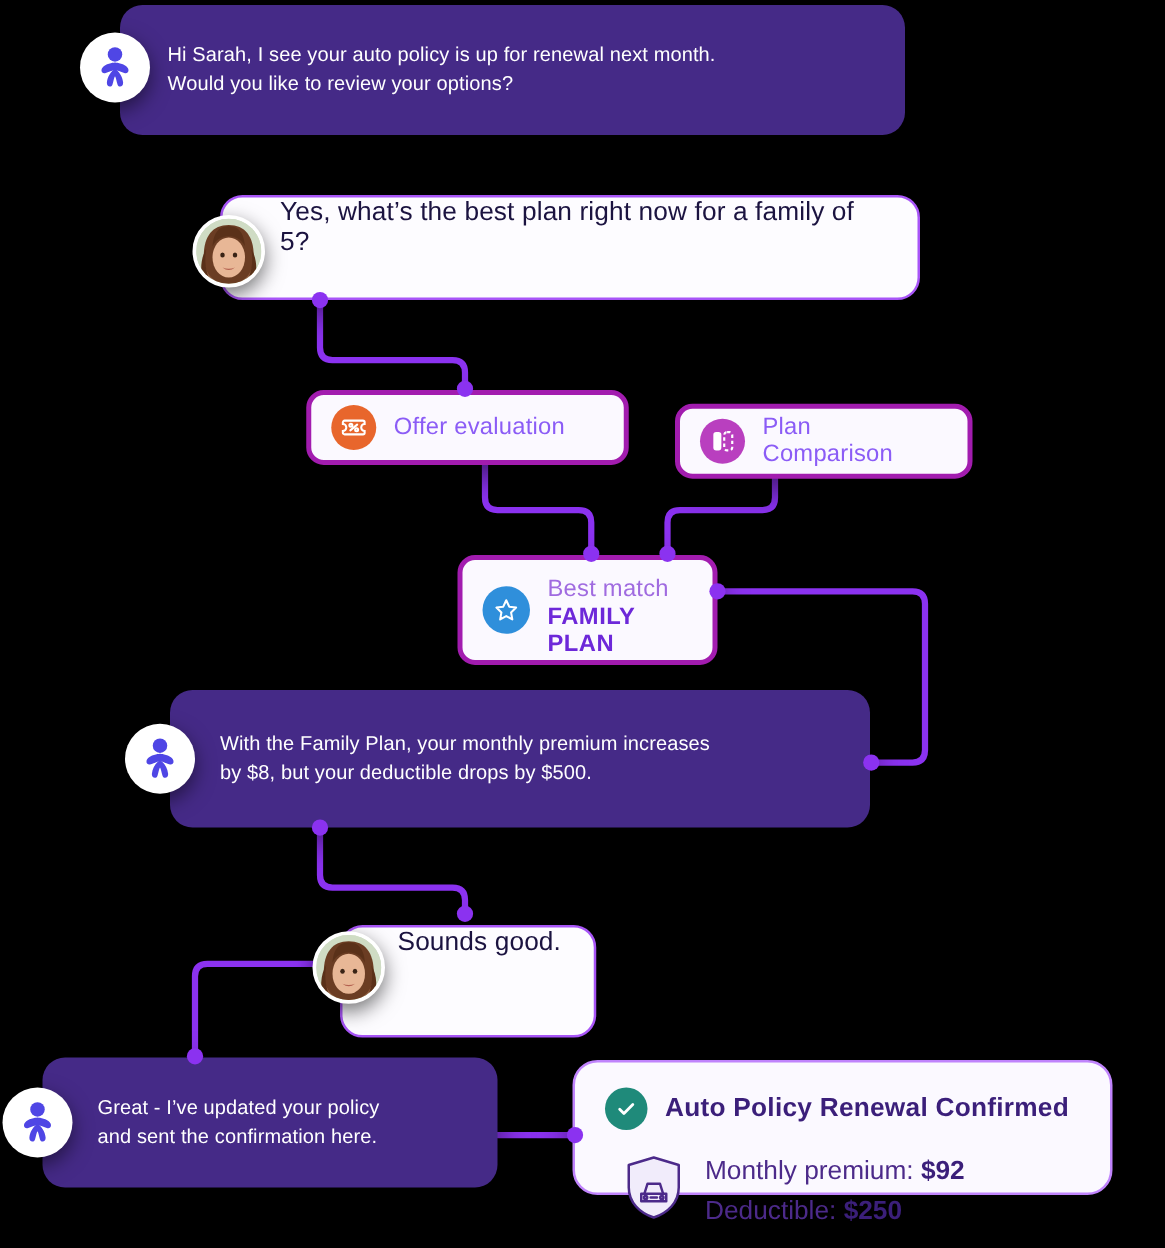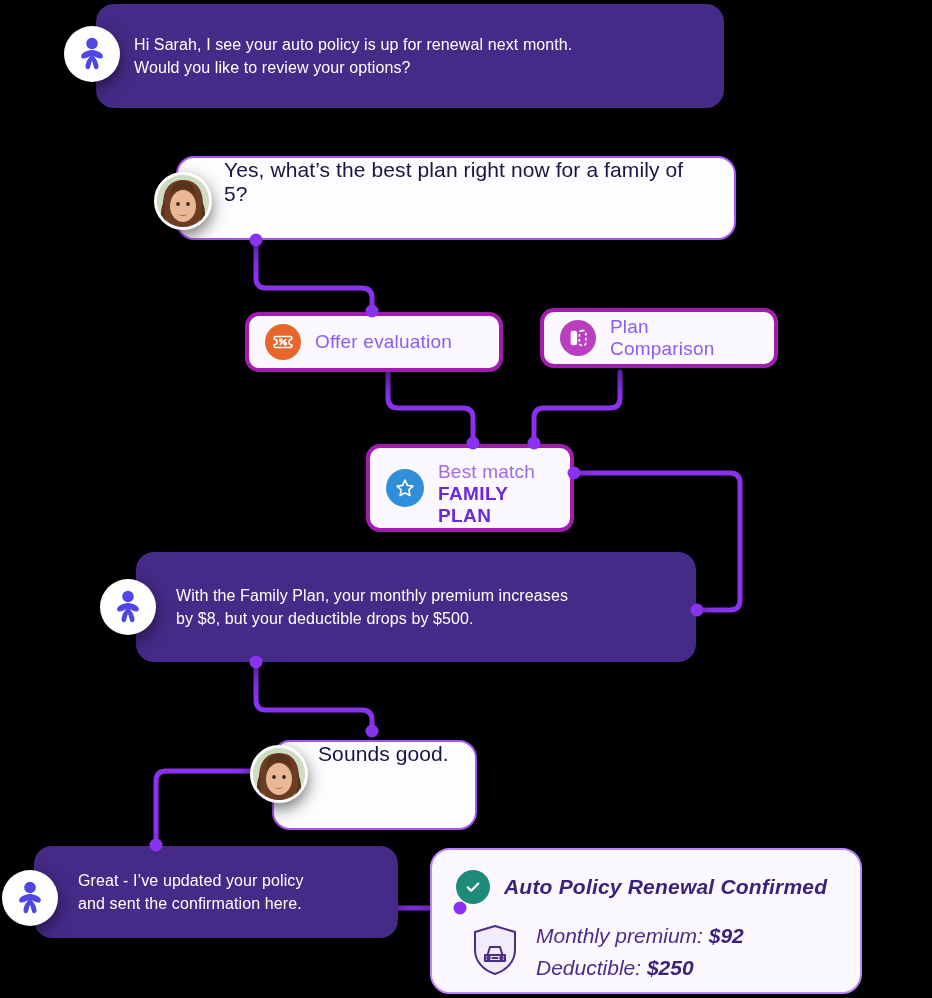--- a/index.html
+++ b/index.html
@@ -210,21 +210,21 @@
       <svg width="22" height="22" viewBox="0 0 24 24" fill="none" stroke="#ffffff" stroke-width="1.8">
         <path d="M2.5 9V7.5A1.5 1.5 0 0 1 4 6h16a1.5 1.5 0 0 1 1.5 1.5V9a3 3 0 0 0 0 6v1.5A1.5 1.5 0 0 1 20 18H4a1.5 1.5 0 0 1-1.5-1.5V15a3 3 0 0 0 0-6z"></path>
         <circle cx="9.5" cy="10" r="1.3"></circle>
         <circle cx="14.5" cy="14" r="1.3"></circle>
         <path d="M15 9.5L9 14.5" stroke-linecap="round"></path>
       </svg>
     </div>
     <div class="label">Offer evaluation</div>
   </div>
 
-  <div class="node card" style="left:540px; top:308px; width:238px; height:60px; padding: 8px 16px;">
+  <div class="node card" style="left:540px; top:323px; width:238px; height:60px; padding: 8px 16px;">
     <div class="ico" style="background:#b93fbf;">
       <svg width="22" height="22" viewBox="0 0 24 24" fill="none" stroke="#ffffff" stroke-width="1.9">
         <rect x="4" y="4" width="7" height="16" rx="2.5" fill="#ffffff" stroke="none"></rect>
         <rect x="13.5" y="4" width="7" height="16" rx="2.5" stroke-dasharray="3 2.4"></rect>
       </svg>
     </div>
     <div class="label">Plan Comparison</div>
   </div>
 
   <div class="node card best-match" style="left:366px; top:444px; width:208px; height:88px; padding: 0 16px;">
@@ -262,33 +262,33 @@
       <ellipse cx="26" cy="31" rx="13" ry="16" fill="#e8b796"></ellipse>
       <path d="M13 22 C14 10 19 6 26 6 C33 6 38 10 39 22 C36 16 31 14 26 14 C21 14 16 16 13 22 Z" fill="#5a3119"></path>
       <ellipse cx="21" cy="29" rx="1.8" ry="2" fill="#3a2416"></ellipse>
       <ellipse cx="31" cy="29" rx="1.8" ry="2" fill="#3a2416"></ellipse>
       <path d="M21 39 Q26 43 31 39 Q26 41 21 39 Z" fill="#b3604f"></path>
       <path d="M8 24 C6 34 8 46 13 52 L6 52 C3 44 3 32 8 24 Z" fill="#5a3119"></path>
       <path d="M44 24 C46 34 44 46 39 52 L46 52 C49 44 49 32 44 24 Z" fill="#5a3119"></path>
     </svg>
   </div>
 
-  <div class="node bubble-assistant" style="left:34px; top:846px; width:364px; height:92px; padding: 0 22px 0 44px;">
+  <div class="node bubble-assistant" style="left:34px; top:846px; width:364px; height:104px; padding: 0 22px 0 44px;">
     <div class="txt">Great - I’ve updated your policy
 and sent the confirmation here.</div>
   </div>
   <div class="avatar-bot" style="left:2px; top:870px;">
     <svg width="30" height="34" viewBox="0 0 30 34">
       <circle cx="15" cy="6.5" r="5.8" fill="#4f46e5"></circle>
       <path d="M15 13 C15 13, 9 13.5, 6 16 C3 18.5, 4 22, 7 21.5 C10 21, 13 19, 15 19 C17 19, 20 21, 23 21.5 C26 22, 27 18.5, 24 16 C21 13.5, 15 13, 15 13 Z" fill="#4f46e5"></path>
       <path d="M15 18 C12 20, 9 24, 8.5 29 C8.2 32.5, 12 33.5, 13 30.5 C13.8 28, 14.3 25, 15 24 C15.7 25, 16.2 28, 17 30.5 C18 33.5, 21.8 32.5, 21.5 29 C21 24, 18 20, 15 18 Z" fill="#4f46e5"></path>
     </svg>
   </div>
 
-  <div class="node confirm-card" style="left:430px; top:848px; width:432px; height:146px;font-style:italic;">
+  <div class="node confirm-card" style="left:458px; top:848px; width:432px; height:108px;">
     <div class="confirm-head">
       <div class="confirm-check">
         <svg width="18" height="18" viewBox="0 0 24 24" fill="none" stroke="#ffffff" stroke-width="3" stroke-linecap="round" stroke-linejoin="round">
           <path d="M5 12.5l4.5 4.5L19 7.5"></path>
         </svg>
       </div>
       <div class="confirm-title">Auto Policy Renewal Confirmed</div>
     </div>
     <div class="confirm-body">
       <div>

